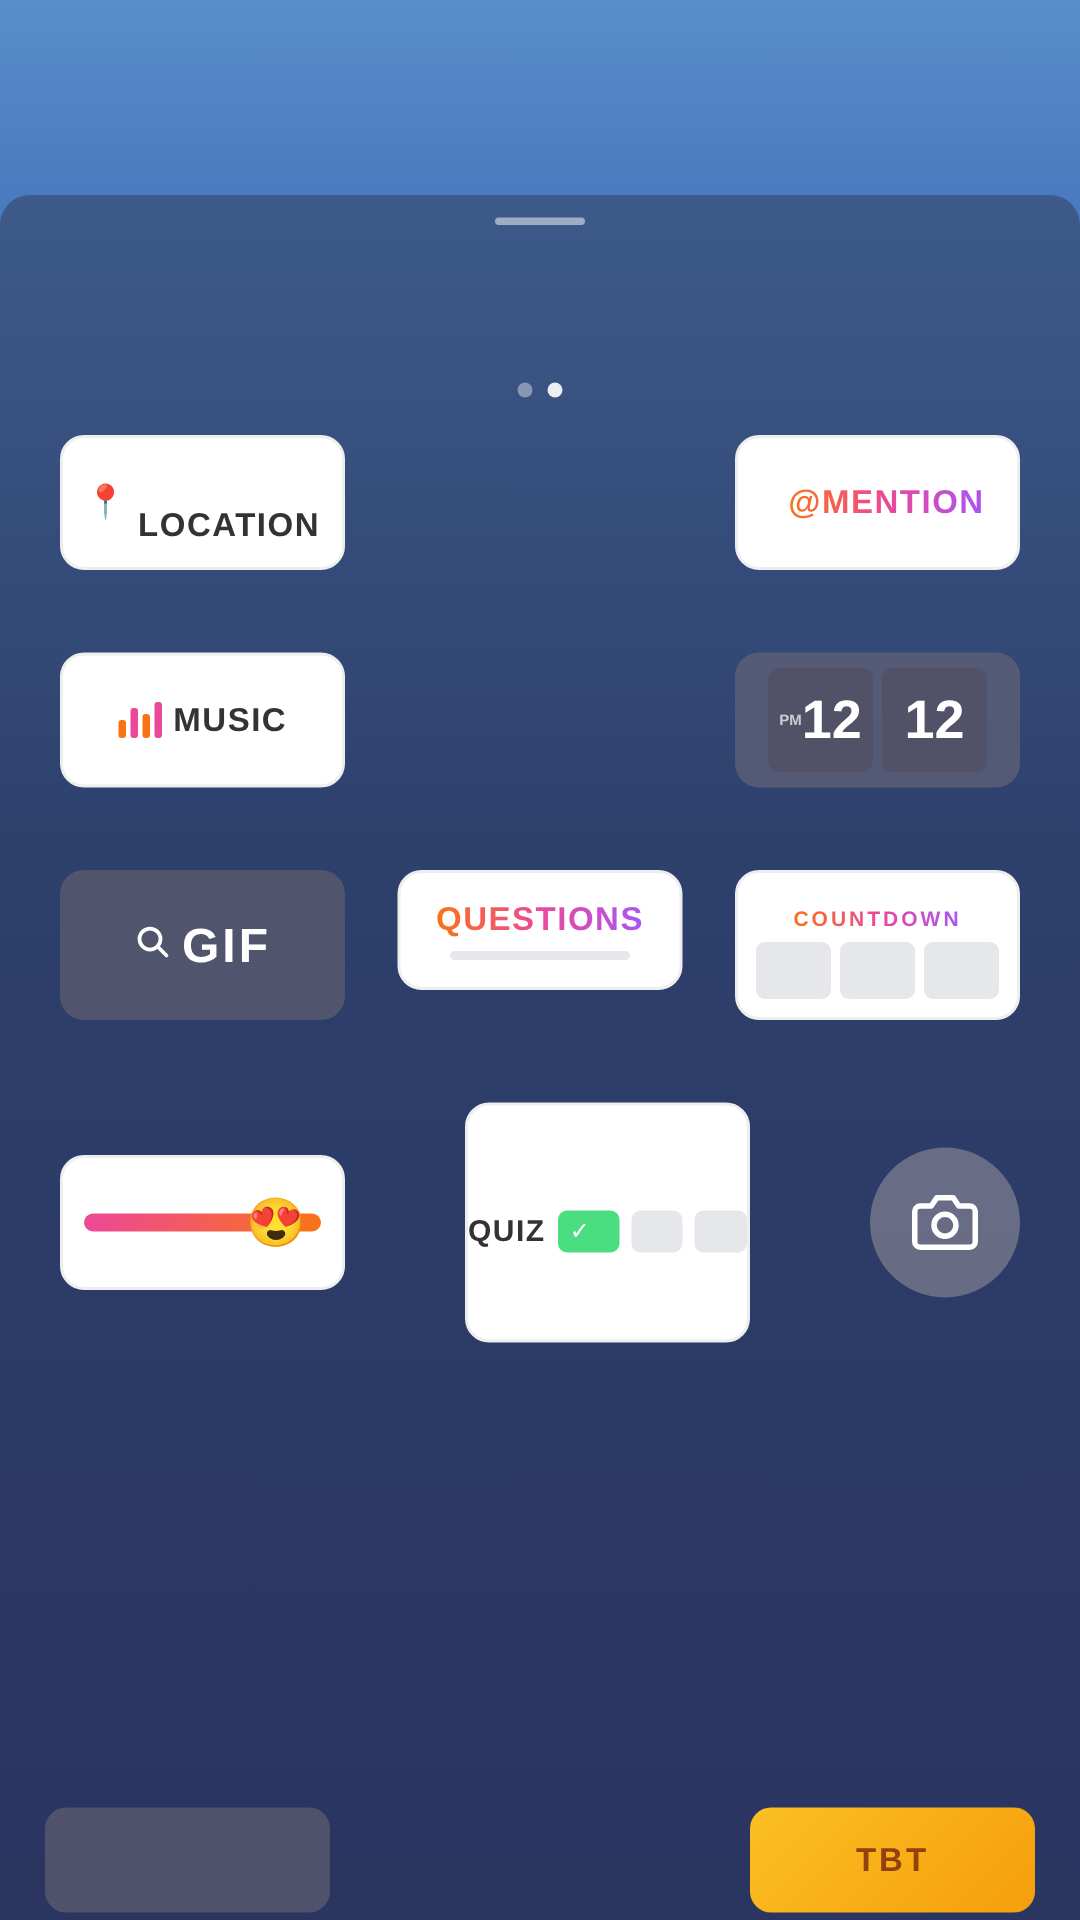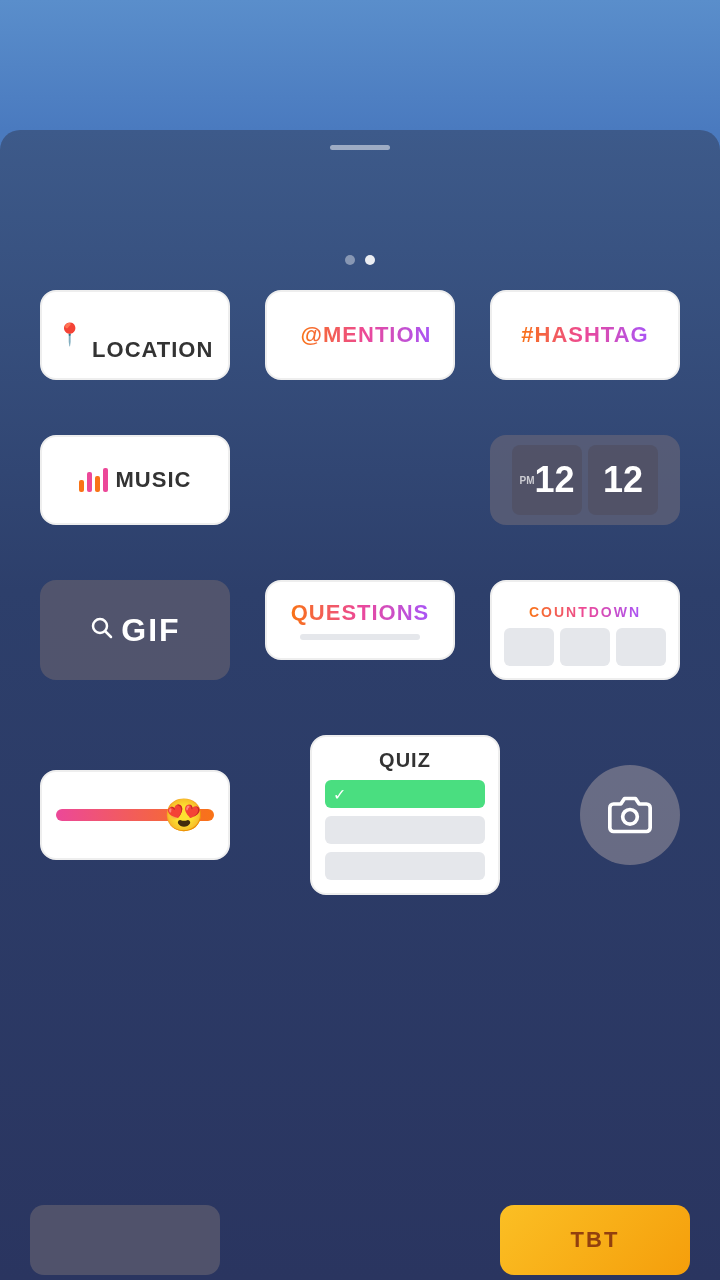--- a/index.html
+++ b/index.html
@@ -345,21 +345,21 @@
       position: absolute;
       right: 10px;
       top: 50%;
       transform: translateY(-50%);
     }
 
     
     .sticker-quiz {
       background: white;
       border: 2px solid #eee;
-      flex-direction: column;
+      flex-direction: row;
       justify-content: flex-start;
       align-items: center;
       padding-top: 12px;
       height: 160px;
       width: 190px;
       gap: 8px;
     }
     .quiz-title {
       font-size: 20px;
       font-weight: 800;
@@ -454,23 +454,20 @@
 
       <div class="sticker sticker-location">
         <span class="location-icon">📍</span>
         <span class="sticker-text">LOCATION</span>
       </div>
 
       <div class="sticker sticker-mention">
         <span class="sticker-text">@MENTION</span>
       </div>
 
-      <div class="sticker sticker-hashtag">
-        <span class="sticker-text">#HASHTAG</span>
-      </div>
     </div>
 
     <div class="sticker-row">
 
       <div class="sticker sticker-music">
         <div class="music-bars">
           <div class="music-bar music-bar-1"></div>
           <div class="music-bar music-bar-2"></div>
           <div class="music-bar music-bar-3"></div>
           <div class="music-bar music-bar-4"></div>

